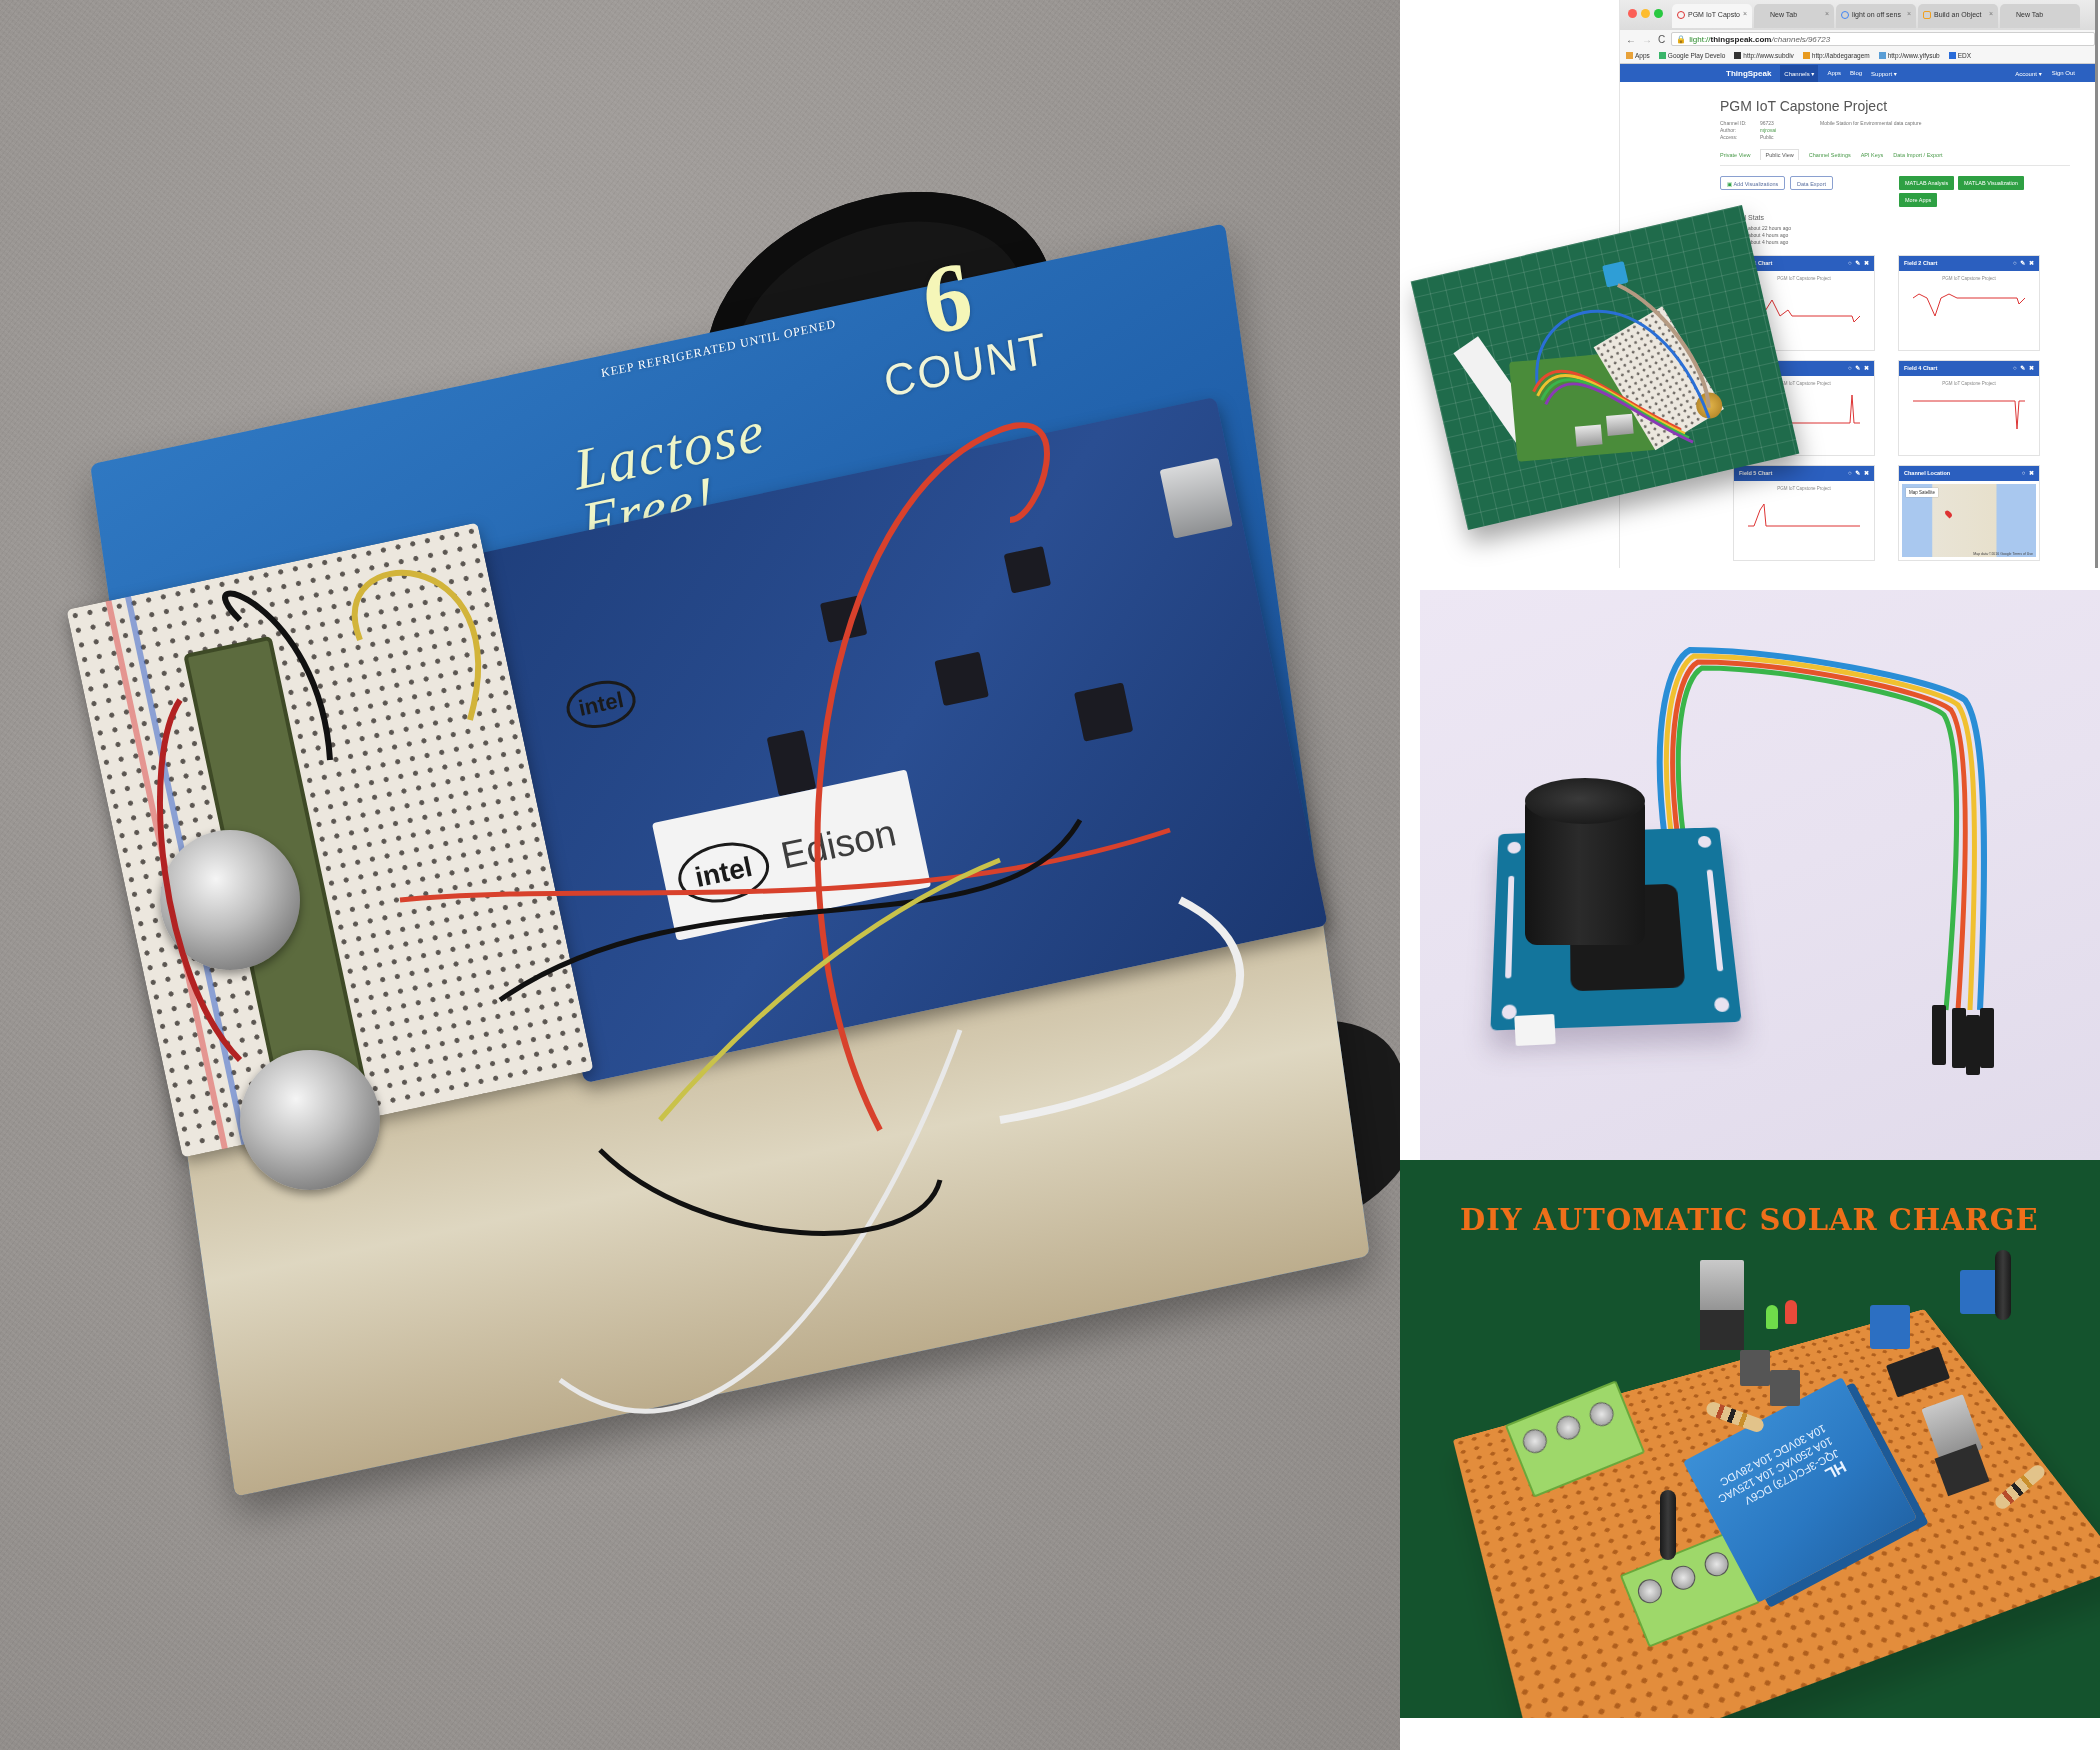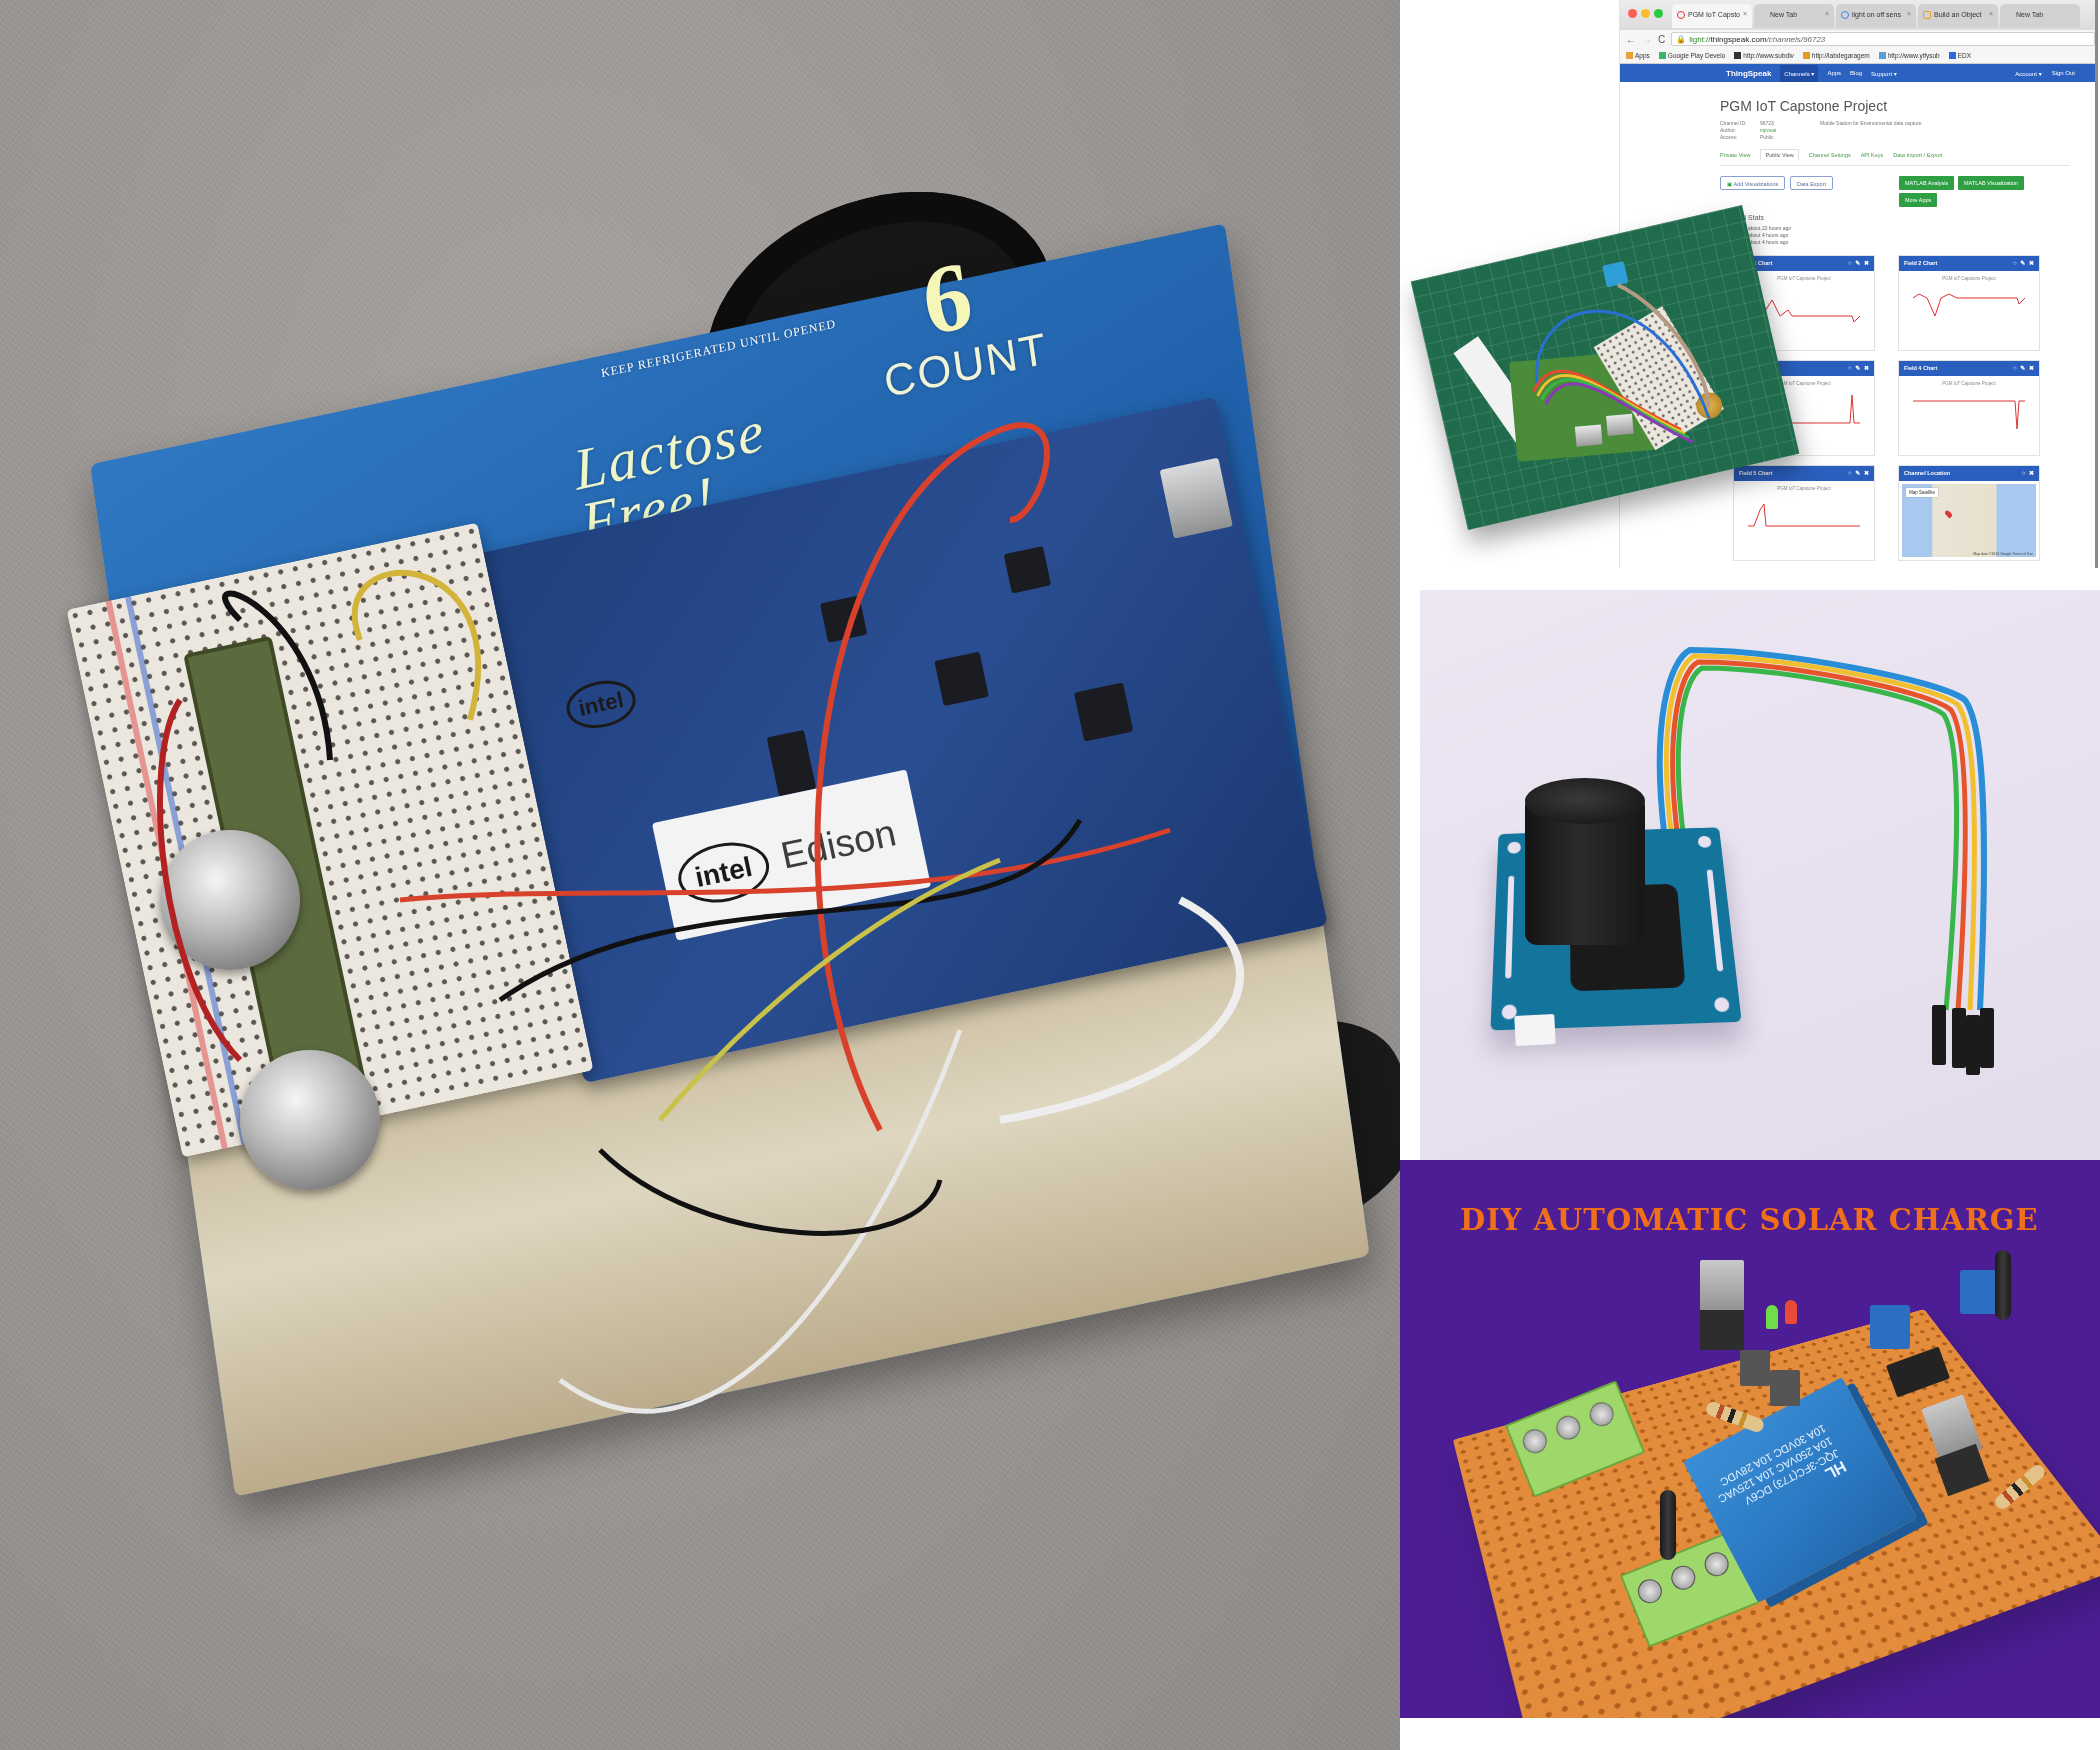--- a/index.html
+++ b/index.html
@@ -101,42 +101,42 @@
     background: radial-gradient(circle at 40% 35%, #f5f5f5 0%, #bdbdbd 40%, #7a7a7a 80%, #4d4d4d 100%);
     box-shadow: 0 4px 10px rgba(0,0,0,0.4);
   }
   .wire-layer { position: absolute; inset: 0; pointer-events: none; }
 
   
   .panel { position: absolute; overflow: hidden; }
   .panel-thingspeak { left: 1400px; top: 0; width: 700px; height: 580px; background: #fff; }
   .panel-camera { left: 1420px; top: 590px; width: 680px; height: 570px;
     background: linear-gradient(160deg, #ede7f4 0%, #e8e2f0 50%, #e1dbeb 100%); }
-  .panel-solar { left: 1400px; top: 1160px; width: 700px; height: 558px; background: #4c1d95; }
+  .panel-solar { left: 1400px; top: 1160px; width: 700px; height: 558px; background: #14532d; }
 
   
   .browser {
     position: absolute; left: 220px; top: 0; width: 478px; height: 568px;
     background: #fff; border-right: 3px solid #8a8a8a;
     box-shadow: -1px 0 0 #e4e4e4;
   }
   .browser-chrome { height: 30px; background: linear-gradient(#ececec, #dcdcdc); position: relative; }
   .traffic { position: absolute; top: 9px; width: 9px; height: 9px; border-radius: 50%; }
   .tab-strip { position: absolute; left: 52px; top: 4px; right: 0; height: 24px; display: flex; gap: 2px; }
   .tab {
     flex: 0 0 80px; height: 24px; background: #d2d2d2; border-radius: 5px 5px 0 0;
     font-size: 7px; color: #333; padding: 7px 6px 0 16px; position: relative; white-space: nowrap; overflow: hidden;
   }
   .tab.active { background: #f6f6f6; }
   .tab .tab-favicon { position: absolute; left: 5px; top: 7px; width: 8px; height: 8px; border-radius: 50%; border: 1.5px solid #d33; }
   .tab .tab-close { position: absolute; right: 5px; top: 6px; font-size: 7px; color: #777; }
   .addr-row { height: 18px; background: #f6f6f6; position: relative; display: flex; align-items: center; padding-left: 6px; gap: 6px; }
   .nav-glyph { font-size: 10px; color: #555; }
   .url-box { flex: 1; height: 14px; background: #fff; border: 1px solid #cfcfcf; border-radius: 2px; font-size: 8px; color: #2a8a2a; padding: 2px 4px; display: flex; gap: 3px; align-items: center;}
-  .url-box .host { color: #222; font-weight: normal; }
+  .url-box .host { color: #222; font-weight: bold; }
   .url-box .path { color: #666; }
   .bookmarks { height: 16px; background: #f6f6f6; border-bottom: 1px solid #cfcfcf; display: flex; align-items: center; gap: 9px; padding-left: 6px; font-size: 6.5px; color: #333; white-space: nowrap; overflow: hidden; }
   .bm-ico { display: inline-block; width: 7px; height: 7px; background: #bbb; margin-right: 2px; vertical-align: middle; }
   .ts-nav { height: 18px; background: #2b61c1; display: flex; align-items: center; font-size: 6px; color: #fff; padding-left: 106px; gap: 9px; position: relative; }
   .ts-logo { font-size: 8px; font-weight: bold; }
   .ts-nav .active-item { background: #1f4da5; padding: 5px 4px; }
   .ts-right { position: absolute; right: 20px; top: 6px; display: flex; gap: 10px; }
 
   .ts-body { position: relative; padding: 10px 0 0 100px; }
   .ts-title { font-size: 14px; color: #555; margin-top: 6px; }

